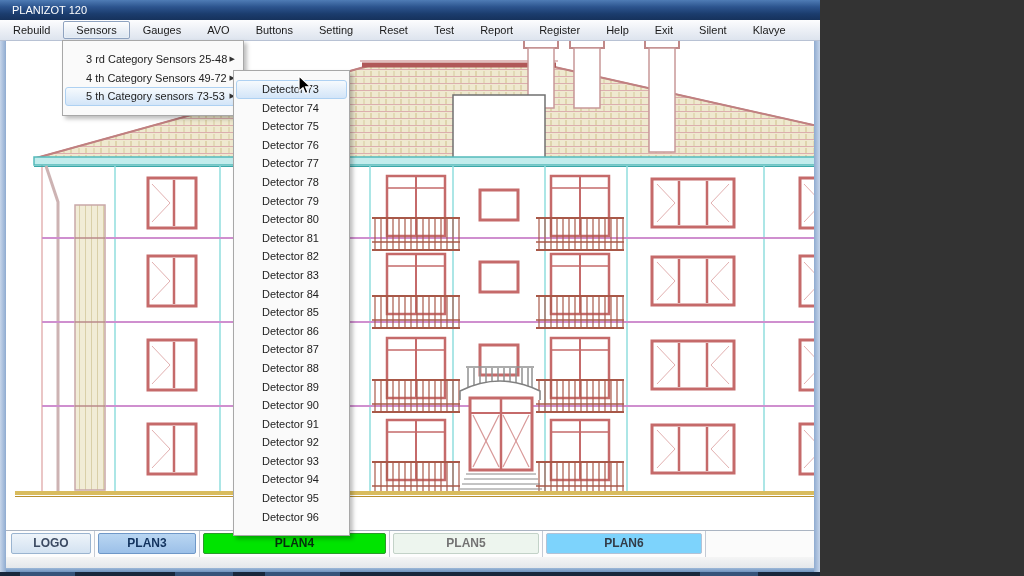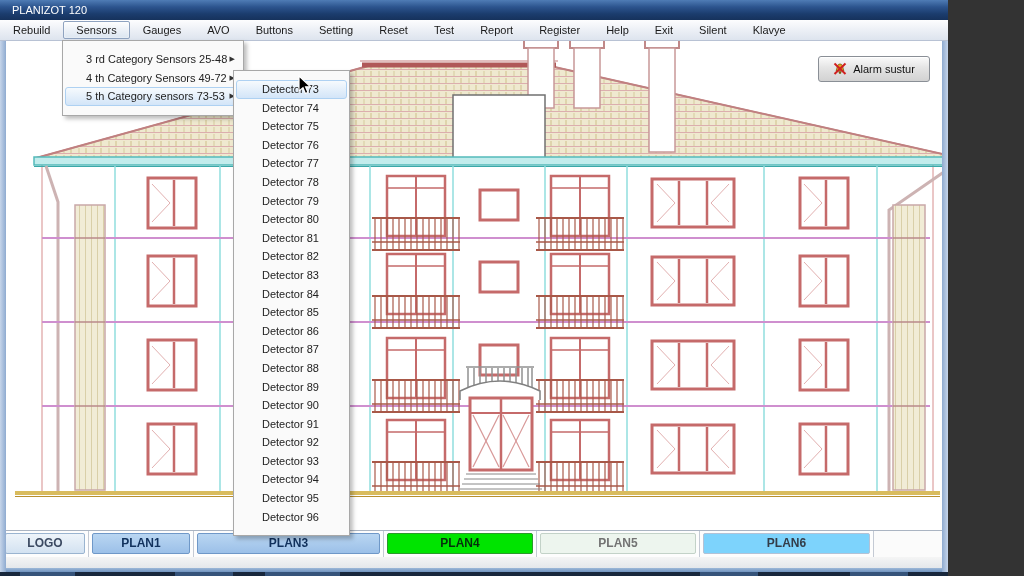--- a/index.html
+++ b/index.html
@@ -1,17 +1,17 @@
 <!DOCTYPE html>
 <html><head>
 <meta charset="utf-8">
 <style>
   html,body{margin:0;padding:0;}
   body{font-family:"Liberation Sans",sans-serif;background:#333;}
-  .window{position:relative;width:948px;height:576px;overflow:hidden;background:#ffffff;}
+  .window{position:relative;width:820px;height:576px;overflow:hidden;background:#ffffff;}
 
   
   .titlebar{position:absolute;left:0;top:0;right:0;height:20px;
     background:linear-gradient(to bottom,#4f7cb5 0%,#2c548e 35%,#1b3c6d 70%,#16325c 100%);
     color:#fff;font-size:11px;line-height:20px;padding-left:12px;z-index:40;}
   
   .menubar{position:absolute;left:0;top:20px;right:0;height:20px;display:flex;align-items:center;
     background:linear-gradient(to bottom,#fdfdfe,#e9edf4 60%,#dde4ee);
     border-bottom:1px solid #b8c2d4;font-size:11px;color:#1a1a1a;z-index:40;}
   .menubar-item{padding:2px 12px;border:1px solid transparent;border-radius:2px;white-space:nowrap;cursor:default;}
@@ -46,21 +46,21 @@
     display:flex;align-items:center;justify-content:center;gap:5px;
     background:linear-gradient(#fbfbfb,#e4e4e4 45%,#d2d2d2);
     border:1px solid #8a8f96;border-radius:3px;font-size:11px;color:#111;cursor:default;
     box-shadow:inset 0 1px 0 #fff;}
 
   
   .cursor{position:absolute;left:298px;top:75px;z-index:60;}
 
   
   .plan-bar{position:absolute;left:2px;top:530px;width:1016px;height:26px;z-index:25;
-    display:flex;background:#fbfbfb;border-top:1px solid #aab4c2;}
+    display:flex;background:#fbfbfb;border-top:1px solid #aab4c2;padding-left:6px;}
   .plan-cell{height:26px;border-right:1px solid #c4cad4;background:#fdfdfd;box-sizing:border-box;}
   .plan-cell div:nth-of-type(1){margin:2px 3px;height:19px;line-height:19px;text-align:center;
     font-size:12px;font-weight:bold;border-radius:2px;border:1px solid;cursor:default;}
   .plan-cell:nth-of-type(1){width:87px;}
   .plan-cell:nth-of-type(2){width:105px;}
   .plan-cell:nth-of-type(3){width:190px;}
   .plan-cell:nth-of-type(4){width:153px;}
   .plan-cell:nth-of-type(5){width:163px;}
   .plan-cell:nth-of-type(6){width:174px;}
   .plan-cell:nth-of-type(7){width:140px;border-right:none;}
@@ -372,23 +372,20 @@
   <svg class="cursor" width="15" height="21" viewBox="0 0 15 21">
     <path d="M1 1 L1 16 L5 12.8 L7.4 18.5 L10 17.4 L7.6 11.8 L12.5 11.8 Z" fill="#000" stroke="#fff" stroke-width="1.2"></path>
   </svg>
 
   <div class="plan-bar">
 
       <div class="plan-cell v-logo">
         <div>LOGO</div>
       </div>
 
-      <div class="plan-cell v-blue">
-        <div>PLAN1</div>
-      </div>
 
 
       <div class="plan-cell v-blue">
         <div>PLAN3</div>
       </div>
 
       <div class="plan-cell v-green">
         <div>PLAN4</div>
       </div>
 

